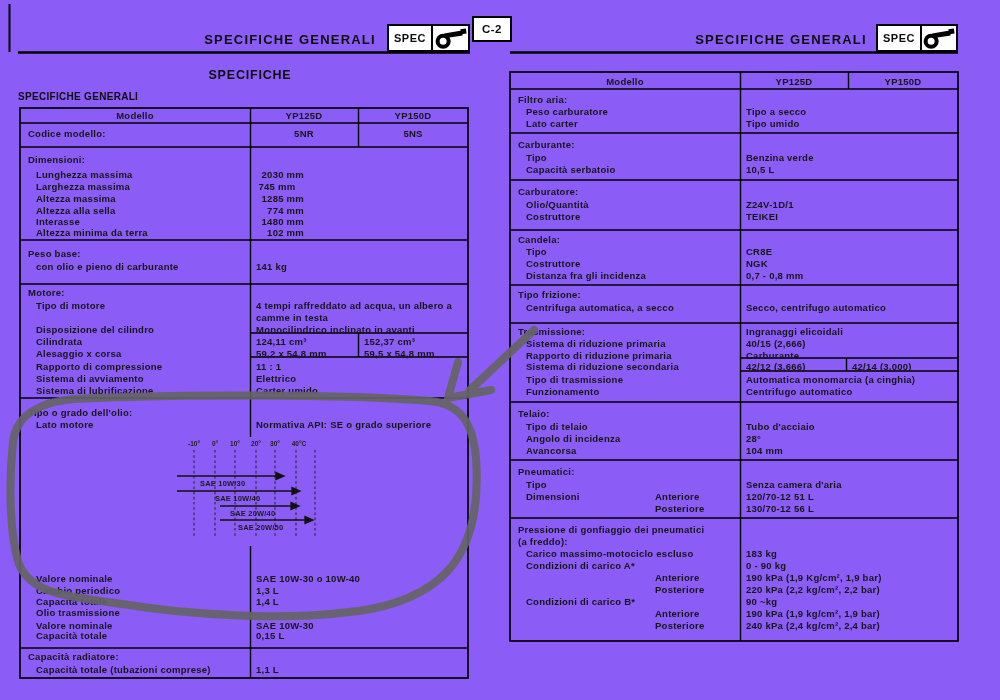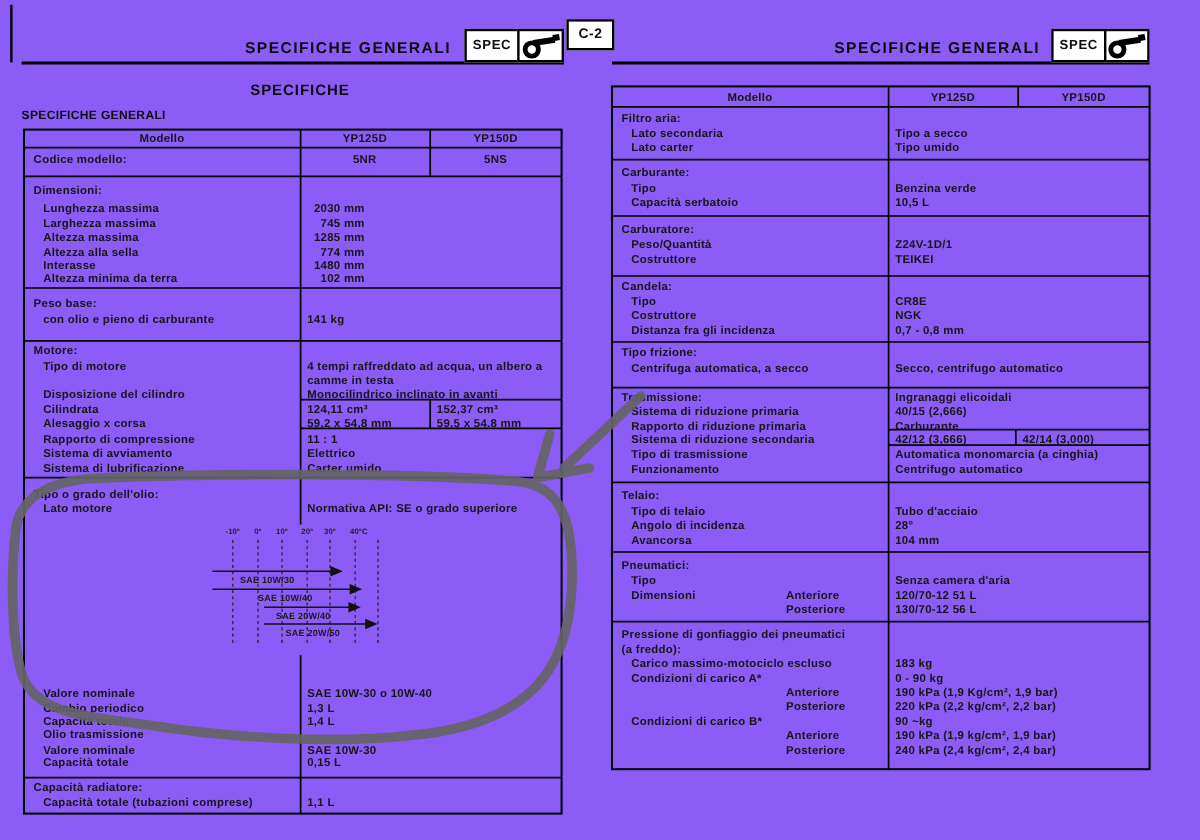--- a/index.html
+++ b/index.html
@@ -111,21 +111,21 @@
   <div class="t c" style="left:358px;top:111px;width:110px;">YP150D</div>
 
   <div class="t" style="left:28px;top:129px;">Codice modello:</div>
   <div class="t c" style="left:250px;top:129px;width:108px;">5NR</div>
   <div class="t c" style="left:358px;top:129px;width:110px;">5NS</div>
 
   <div class="t" style="left:28px;top:155px;">Dimensioni:</div>
   <div class="t" style="left:36px;top:170px;">Lunghezza massima</div>
   <div class="t r" style="left:250px;top:170px;width:54px;">2030 mm</div>
   <div class="t" style="left:36px;top:182px;">Larghezza massima</div>
-  <div class="t r" style="left:250px;top:182px;width:54px;">745 mm</div>
+  <div class="t r" style="left:250px;top:182px;width:54px;text-align:center;">745 mm</div>
   <div class="t" style="left:36px;top:194px;">Altezza massima</div>
   <div class="t r" style="left:250px;top:194px;width:54px;">1285 mm</div>
   <div class="t" style="left:36px;top:206px;">Altezza alla sella</div>
   <div class="t r" style="left:250px;top:206px;width:54px;">774 mm</div>
   <div class="t" style="left:36px;top:217px;">Interasse</div>
   <div class="t r" style="left:250px;top:217px;width:54px;">1480 mm</div>
   <div class="t" style="left:36px;top:228px;">Altezza minima da terra</div>
   <div class="t r" style="left:250px;top:228px;width:54px;">102 mm</div>
 
   <div class="t" style="left:28px;top:249px;">Peso base:</div>
@@ -192,33 +192,33 @@
       <rect x="11" y="8" width="19.5" height="5.4" transform="rotate(-9 11 10.7)" fill="#000"></rect>
       <rect x="28.5" y="3.5" width="6" height="5.5" transform="rotate(-9 28.5 6)" fill="#000"></rect>
     </svg>
   </div>
 
   <div class="t c" style="left:510px;top:77px;width:230px;">Modello</div>
   <div class="t c" style="left:740px;top:77px;width:108px;">YP125D</div>
   <div class="t c" style="left:848px;top:77px;width:110px;">YP150D</div>
 
   <div class="t" style="left:518px;top:95px;">Filtro aria:</div>
-  <div class="t" style="left:526px;top:107px;">Lato secondaria</div>
+  <div class="t" style="left:526px;top:107px;">Peso carburatore</div>
   <div class="t" style="left:746px;top:107px;text-align:right;">Tipo a secco</div>
   <div class="t" style="left:526px;top:119px;">Lato carter</div>
   <div class="t" style="left:746px;top:119px;">Tipo umido</div>
 
   <div class="t" style="left:518px;top:140px;">Carburante:</div>
   <div class="t" style="left:526px;top:153px;">Tipo</div>
   <div class="t" style="left:746px;top:153px;">Benzina verde</div>
   <div class="t" style="left:526px;top:165px;">Capacità serbatoio</div>
   <div class="t" style="left:746px;top:165px;">10,5 L</div>
 
   <div class="t" style="left:518px;top:187px;">Carburatore:</div>
-  <div class="t" style="left:526px;top:200px;">Peso/Quantità</div>
+  <div class="t" style="left:526px;top:200px;">Olio/Quantità</div>
   <div class="t" style="left:746px;top:200px;">Z24V-1D/1</div>
   <div class="t" style="left:526px;top:212px;">Costruttore</div>
   <div class="t" style="left:746px;top:212px;">TEIKEI</div>
 
   <div class="t" style="left:518px;top:235px;">Candela:</div>
   <div class="t" style="left:526px;top:247px;">Tipo</div>
   <div class="t" style="left:746px;top:247px;">CR8E</div>
   <div class="t" style="left:526px;top:259px;">Costruttore</div>
   <div class="t" style="left:746px;top:259px;">NGK</div>
   <div class="t" style="left:526px;top:271px;">Distanza fra gli incidenza</div>

